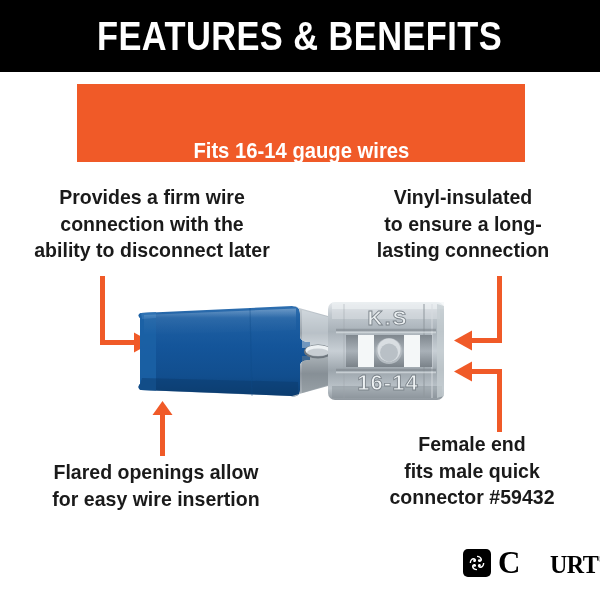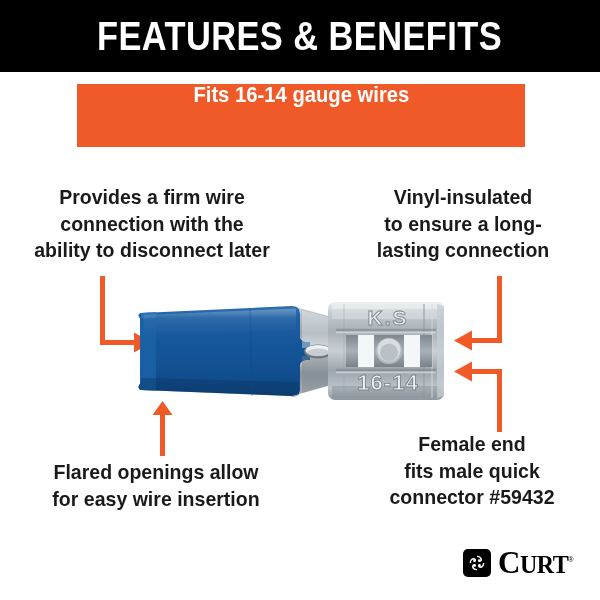--- a/index.html
+++ b/index.html
@@ -25,23 +25,23 @@
     font-size:40px;
     letter-spacing:0.5px;
     transform:scaleX(0.86);
     transform-origin:center center;
     white-space:nowrap;
     line-height:1;
   }
 
   
   .sub-bar{
-    position:absolute;left:77px;top:84px;width:448px;height:63px;
+    position:absolute;left:77px;top:84px;width:448px;height:78px;
     background:#F05A28;
-    display:flex;align-items:flex-start;justify-content:center;
+    display:flex;align-items:flex-end;justify-content:center;
   }
   .sub-bar-text{
     color:#ffffff;
     font-weight:bold;
     font-size:22px;
     transform:scaleX(0.92);
     white-space:nowrap;
     line-height:1;
   }
 
@@ -80,21 +80,21 @@
   .logo-word{
     position:relative;
     font-family:"Liberation Serif",serif;
     font-weight:bold;
     font-size:31px;
     color:#000;
     line-height:1;
     letter-spacing:-0.5px;
     transform:scaleY(1.02);
   }
-  .logo-word .small{font-size:24px;}
+  .logo-word .small{font-size:24px;margin-left:30px;}
   .logo-reg{
     font-size:7px;
     vertical-align:super;
     font-family:"Liberation Sans",sans-serif;
     font-weight:normal;
   }
 </style>
 </head>
 <body>
 

